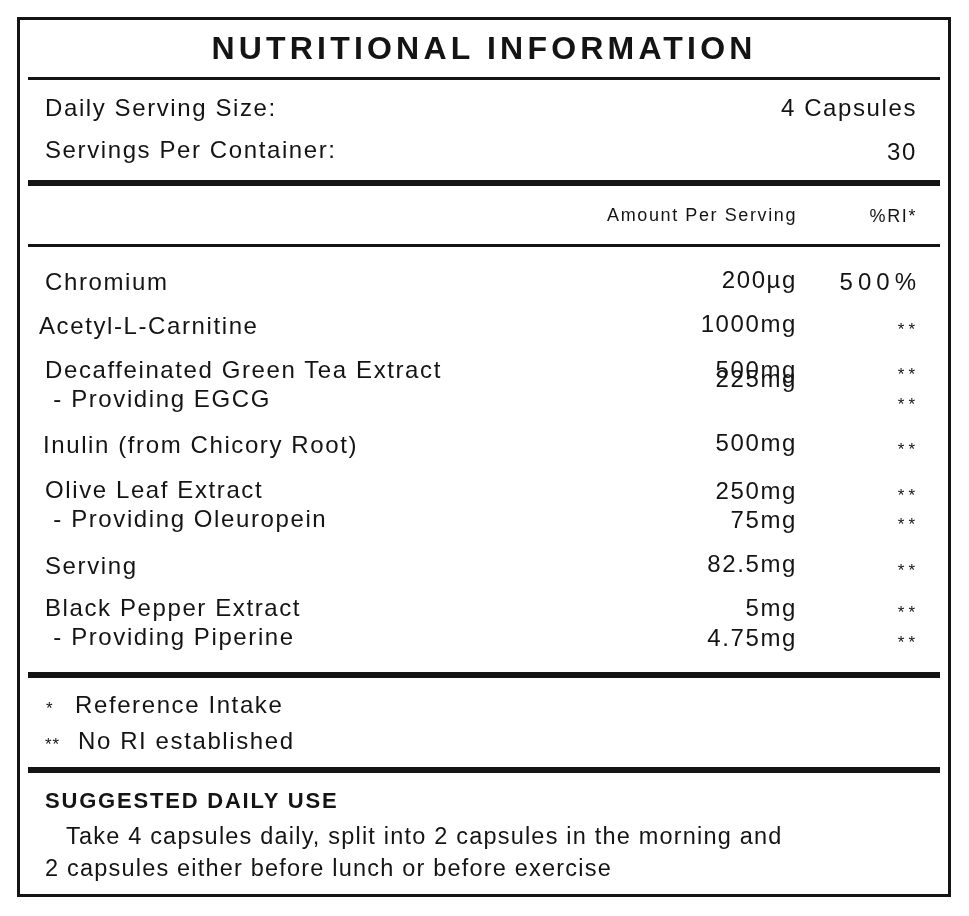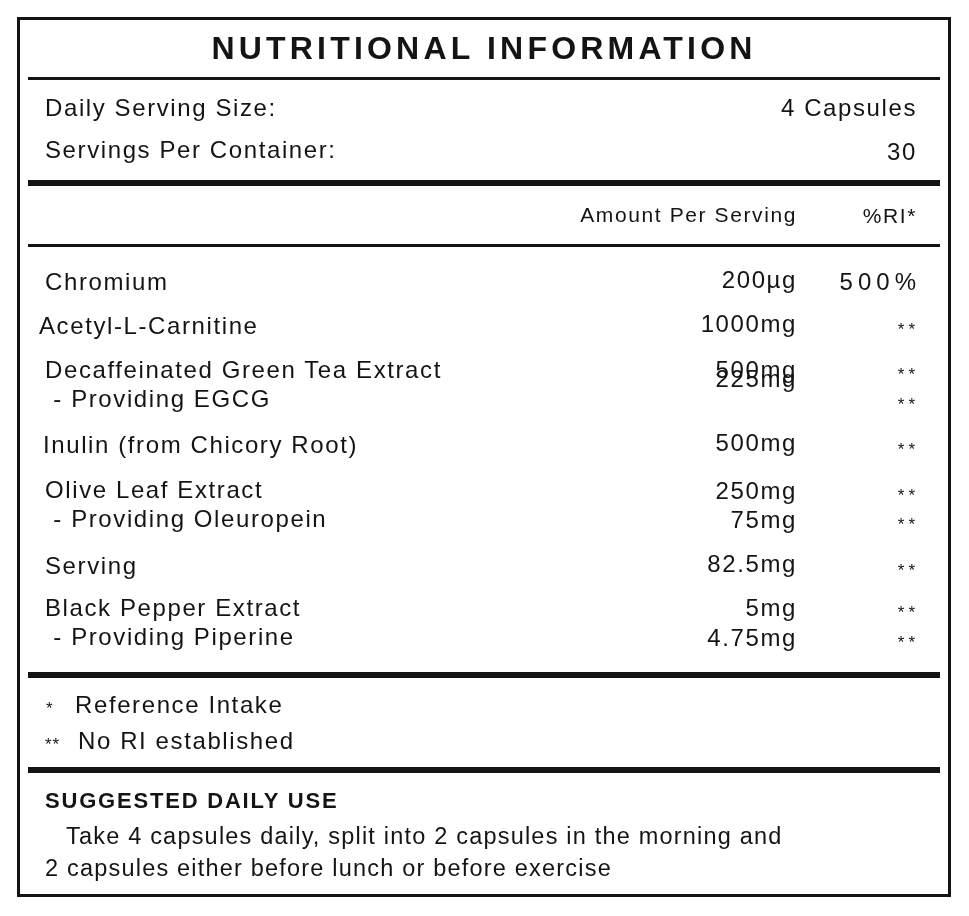--- a/index.html
+++ b/index.html
@@ -7,21 +7,21 @@
          font-family:"Liberation Sans", sans-serif; color:#141414; }
   .panel { position:absolute; left:17px; top:17px; width:928px; height:874px;
            border:3px solid #141414; box-sizing:content-box; }
   .rule { position:absolute; left:28px; width:912px; background:#141414; }
   .thin { height:3px; }
   .thick { height:6px; }
   .t { position:absolute; white-space:nowrap; font-size:24px; letter-spacing:1.6px; line-height:28px; }
   .r { text-align:right; }
   .title { position:absolute; left:0; width:968px; top:28px; text-align:center;
            font-size:32px; font-weight:bold; letter-spacing:4.2px; line-height:40px; }
-  .hdr { font-size:21px; letter-spacing:1.6px; }
+  .hdr { font-size:18px; letter-spacing:1.6px; }
   .ri { letter-spacing:5px; }
   .stars { font-size:17px; letter-spacing:4px; }
   .sugg { font-weight:bold; font-size:22px; letter-spacing:1.8px; }
   .body-txt { font-size:23.5px; letter-spacing:1.2px; line-height:32px; }
 </style>
 </head>
 <body>
 
 <div class="panel"></div>
 

